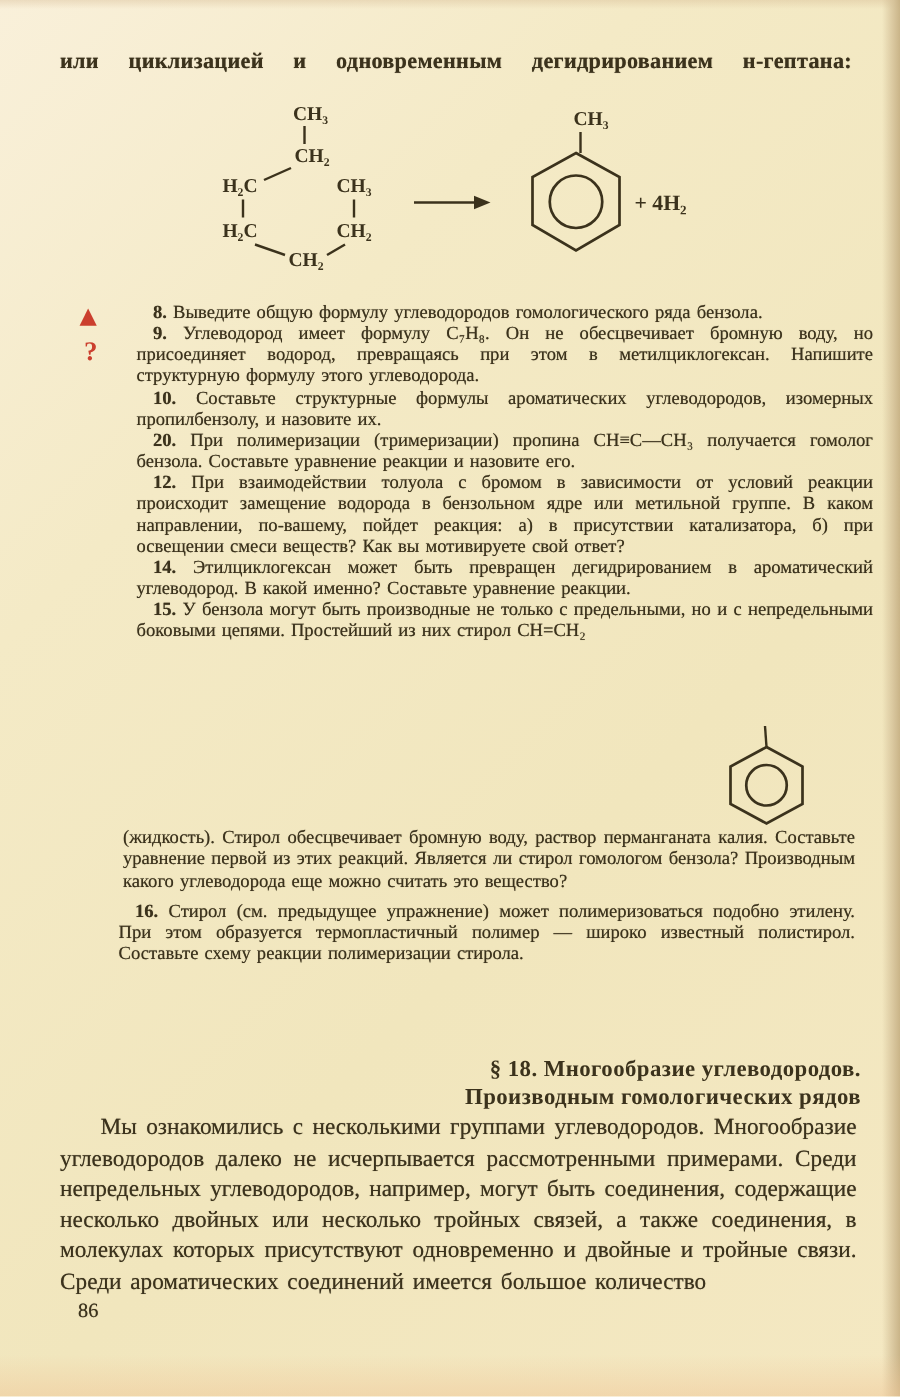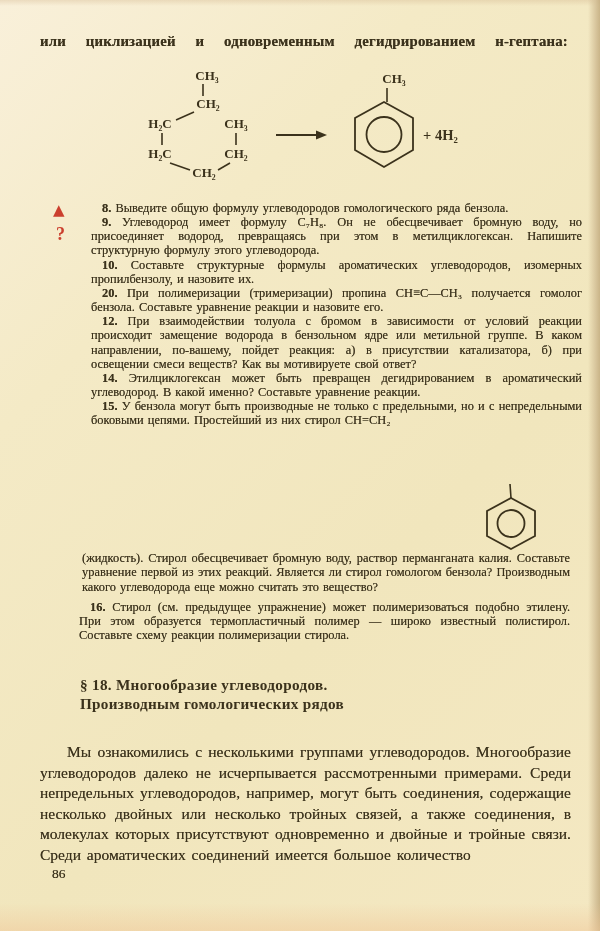--- a/index.html
+++ b/index.html
@@ -39,22 +39,22 @@
   }
   .ex b{font-weight:700;}
   .note{
     position:absolute;left:82px;top:551px;width:488px;
     font-size:12.4px;line-height:14.3px;text-align:justify;word-spacing:1px;
     text-shadow:0 0 .45px rgba(59,50,28,.7);
   }
   .ex16{position:absolute;left:79px;top:600px;width:491px;}
 
   .heading{
-    position:absolute;left:80px;top:676px;width:494px;margin:0;
-    font-size:15.2px;font-weight:700;line-height:18.6px;text-align:left;
+    position:absolute;left:80px;top:704px;width:494px;margin:0;
+    font-size:15.2px;font-weight:700;line-height:18.6px;text-align:right;
     letter-spacing:.3px;
   }
   .body-para{
     position:absolute;left:40px;top:742px;width:531px;
     font-size:15.5px;line-height:20.5px;text-align:justify;text-indent:27px;
     word-spacing:2px;text-shadow:0 0 .5px rgba(59,50,28,.7);
   }
   .page-num{position:absolute;left:52px;top:866px;font-size:13.5px;}
 
   .edge-right{

